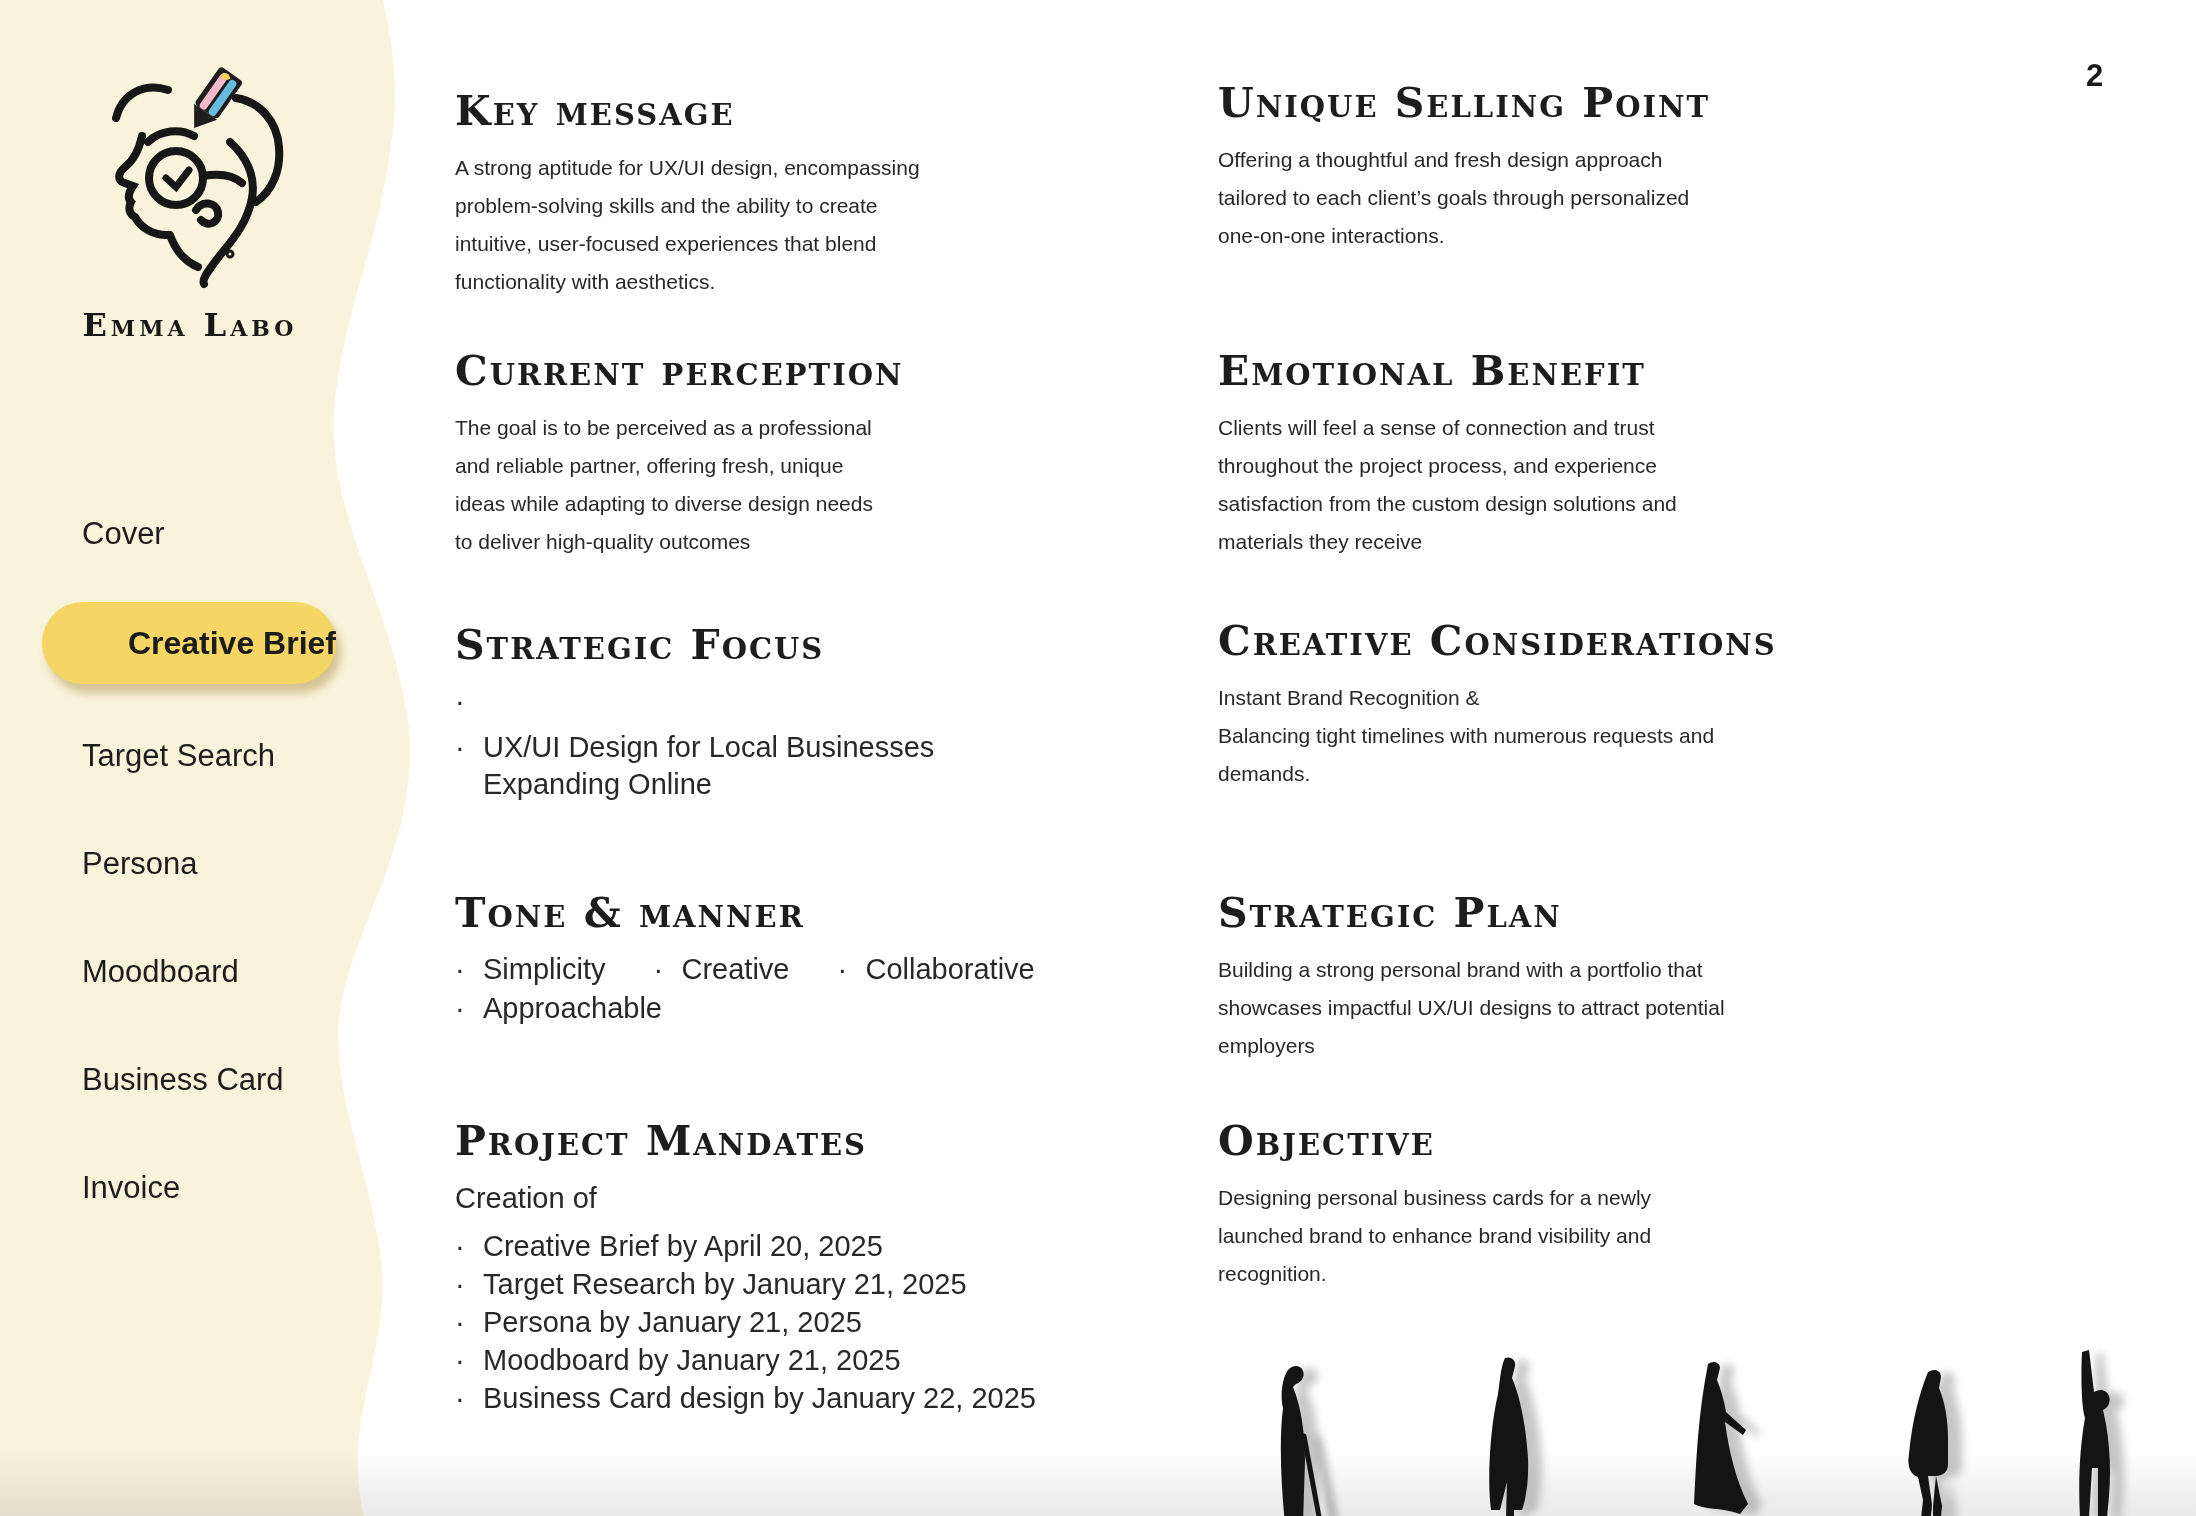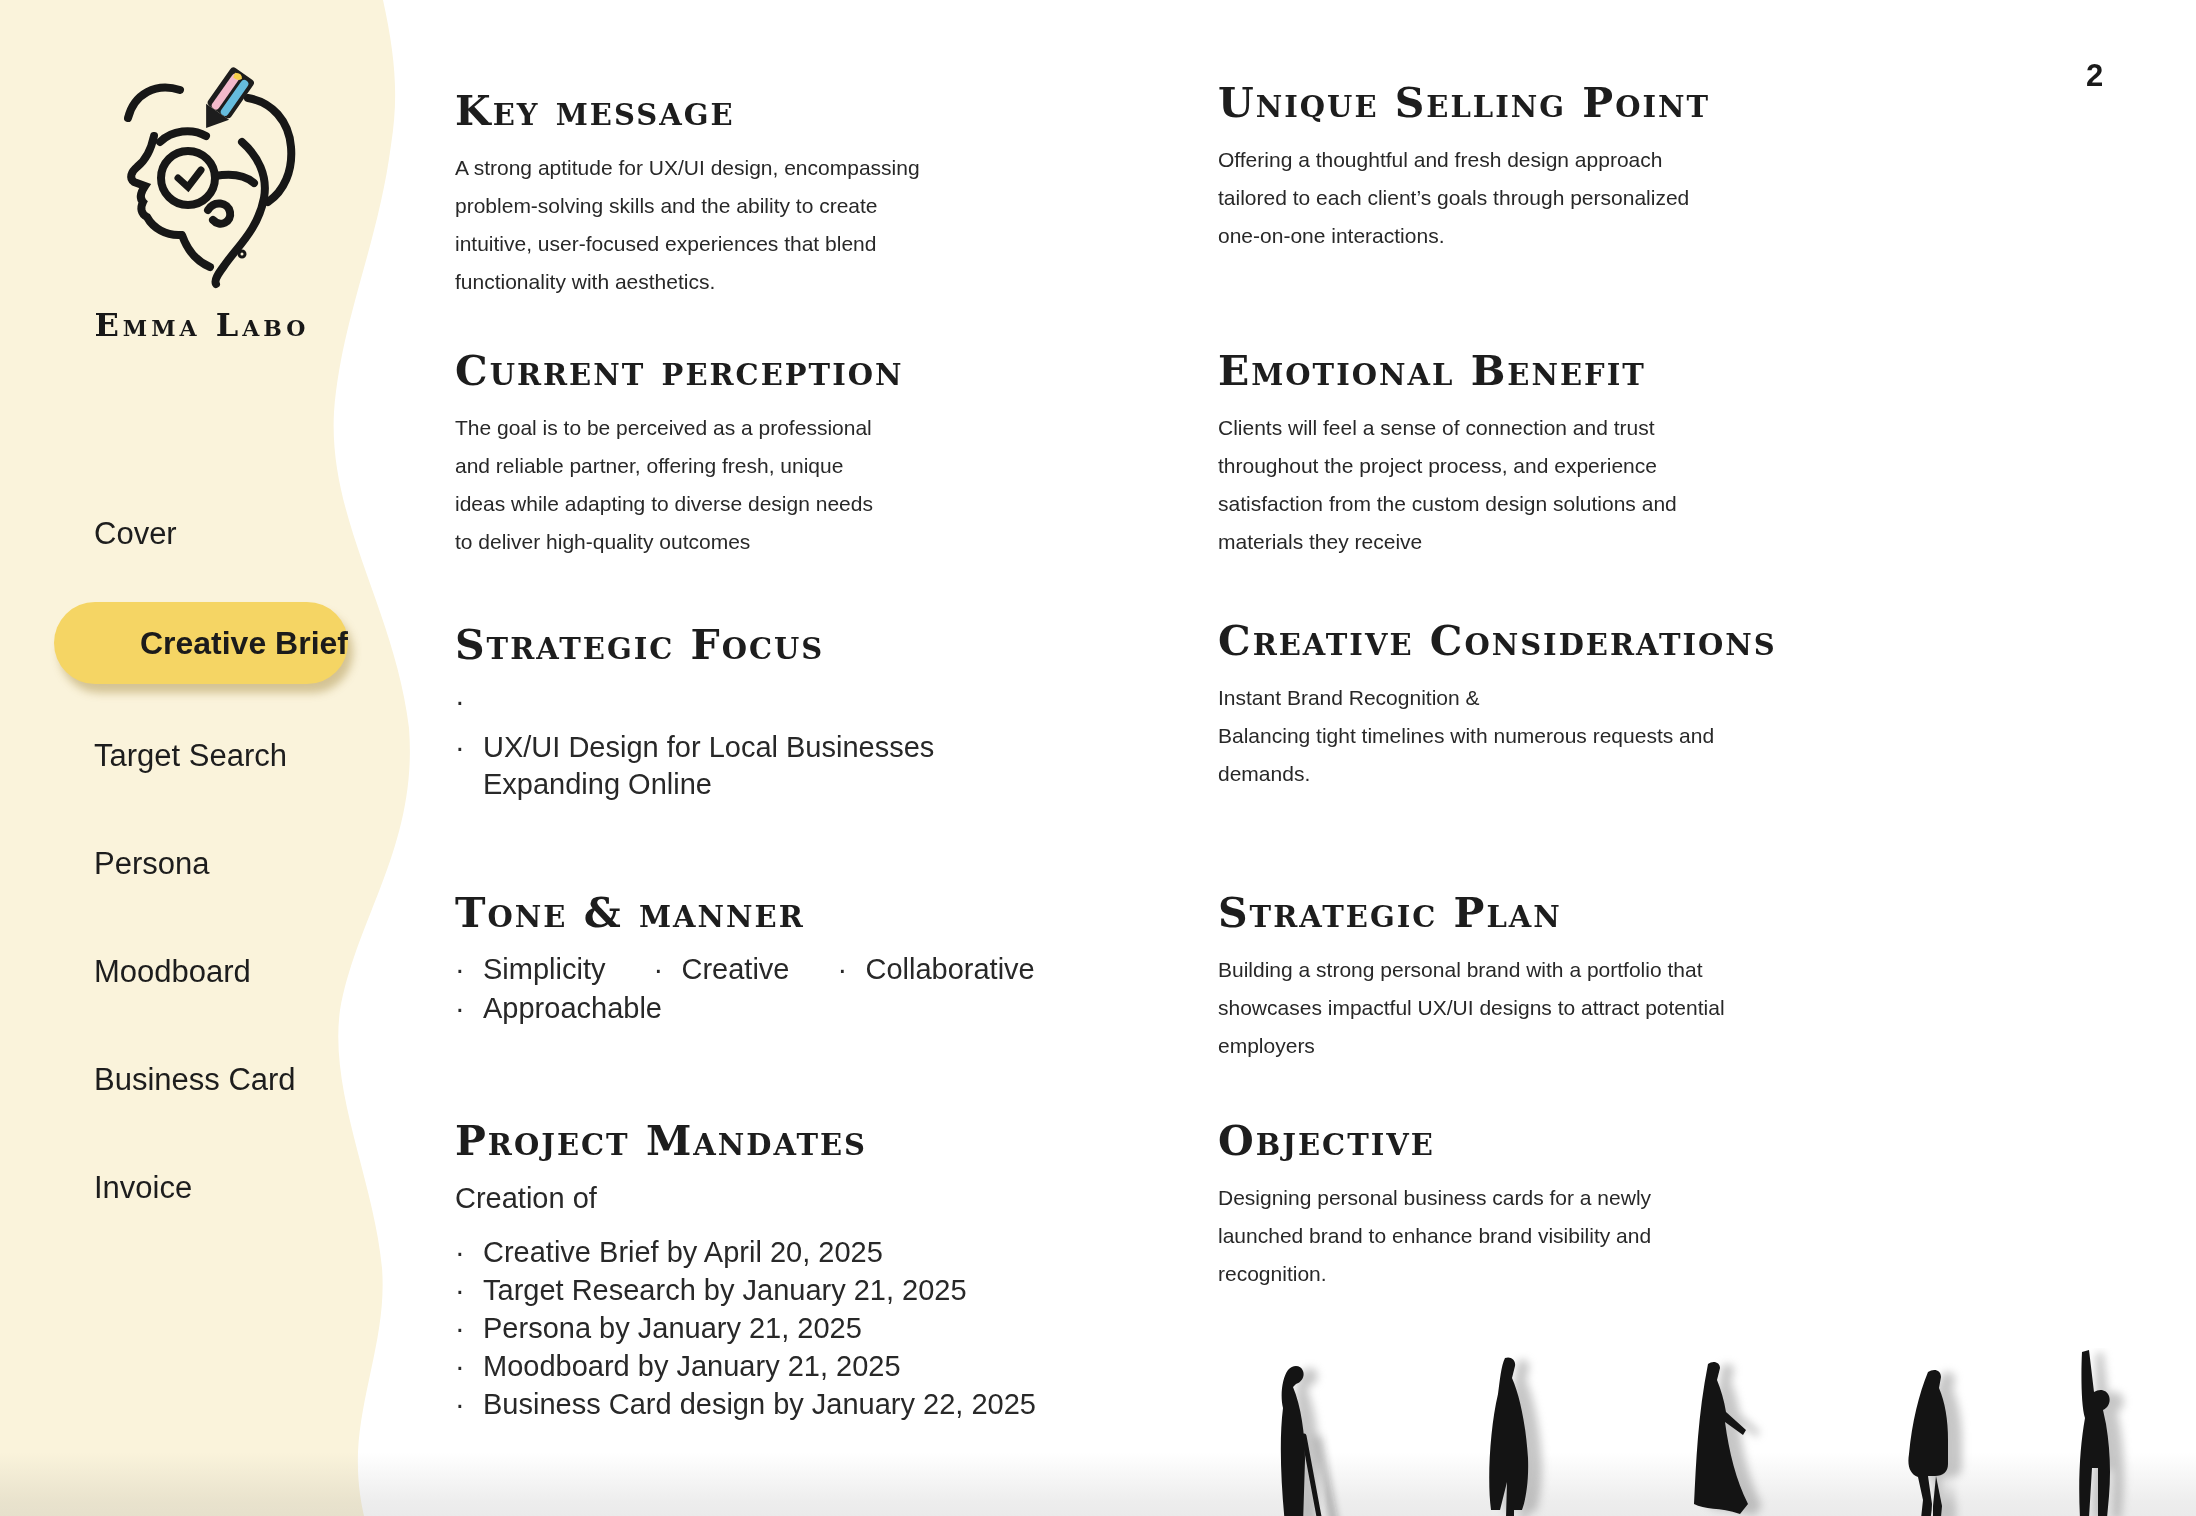--- a/index.html
+++ b/index.html
@@ -4,21 +4,21 @@
 <style>
   html,body{margin:0;padding:0;}
   body{
     width:2196px;height:1516px;position:relative;overflow:hidden;
     background:#ffffff;
     font-family:"Liberation Sans", sans-serif;
     color:#262626;
   }
   
   .sidebar-shape{position:absolute;left:0;top:0;width:440px;height:1516px;z-index:1;}
-  .sidebar-content{position:absolute;left:16px;top:0;width:400px;height:1516px;z-index:2;}
+  .sidebar-content{position:absolute;left:4px;top:0;width:400px;height:1516px;z-index:2;}
   .logo{position:absolute;left:80px;top:58px;width:212px;height:238px;}
   .brand{
     position:absolute;left:0;top:306px;width:372px;text-align:center;
     font-family:"DejaVu Serif", serif;font-variant:small-caps;font-weight:700;
     font-size:32px;letter-spacing:4px;color:#181818;
   }
   .nav-item{
     position:absolute;left:78px;font-size:31px;color:#1d1d1d;cursor:pointer;
     line-height:40px;
   }
@@ -40,21 +40,21 @@
     margin:0 0 15px 0;
   }
   .body-text{
     font-size:21px;line-height:38px;color:#282828;white-space:pre-line;
   }
   .bullet-row{display:flex;font-size:29px;line-height:37px;color:#282828;margin-bottom:9px;}
   .bullet-dot{flex:0 0 28px;color:#282828;}
   .bullet-text{white-space:pre-line;}
   .chip-list{display:flex;flex-wrap:wrap;column-gap:48px;row-gap:2px;max-width:700px;}
   .chip{display:flex;font-size:29px;line-height:37px;color:#282828;}
-  .intro-line{font-size:29px;line-height:38px;color:#282828;margin-bottom:17px;}
+  .intro-line{font-size:29px;line-height:38px;color:#282828;margin-bottom:11px;}
   .page-number{
     position:absolute;left:2086px;top:58px;font-size:31px;font-weight:700;color:#1a1a1a;z-index:3;
   }
   
   .floor-gradient{
     position:absolute;left:0;right:0;bottom:0;height:64px;z-index:1;
     background:linear-gradient(to bottom, rgba(80,80,80,0) 0%, rgba(80,80,80,0.10) 78%, rgba(110,110,110,0.14) 100%);
   }
   .figures{position:absolute;left:1230px;bottom:0;width:966px;height:168px;z-index:2;}
 </style>

